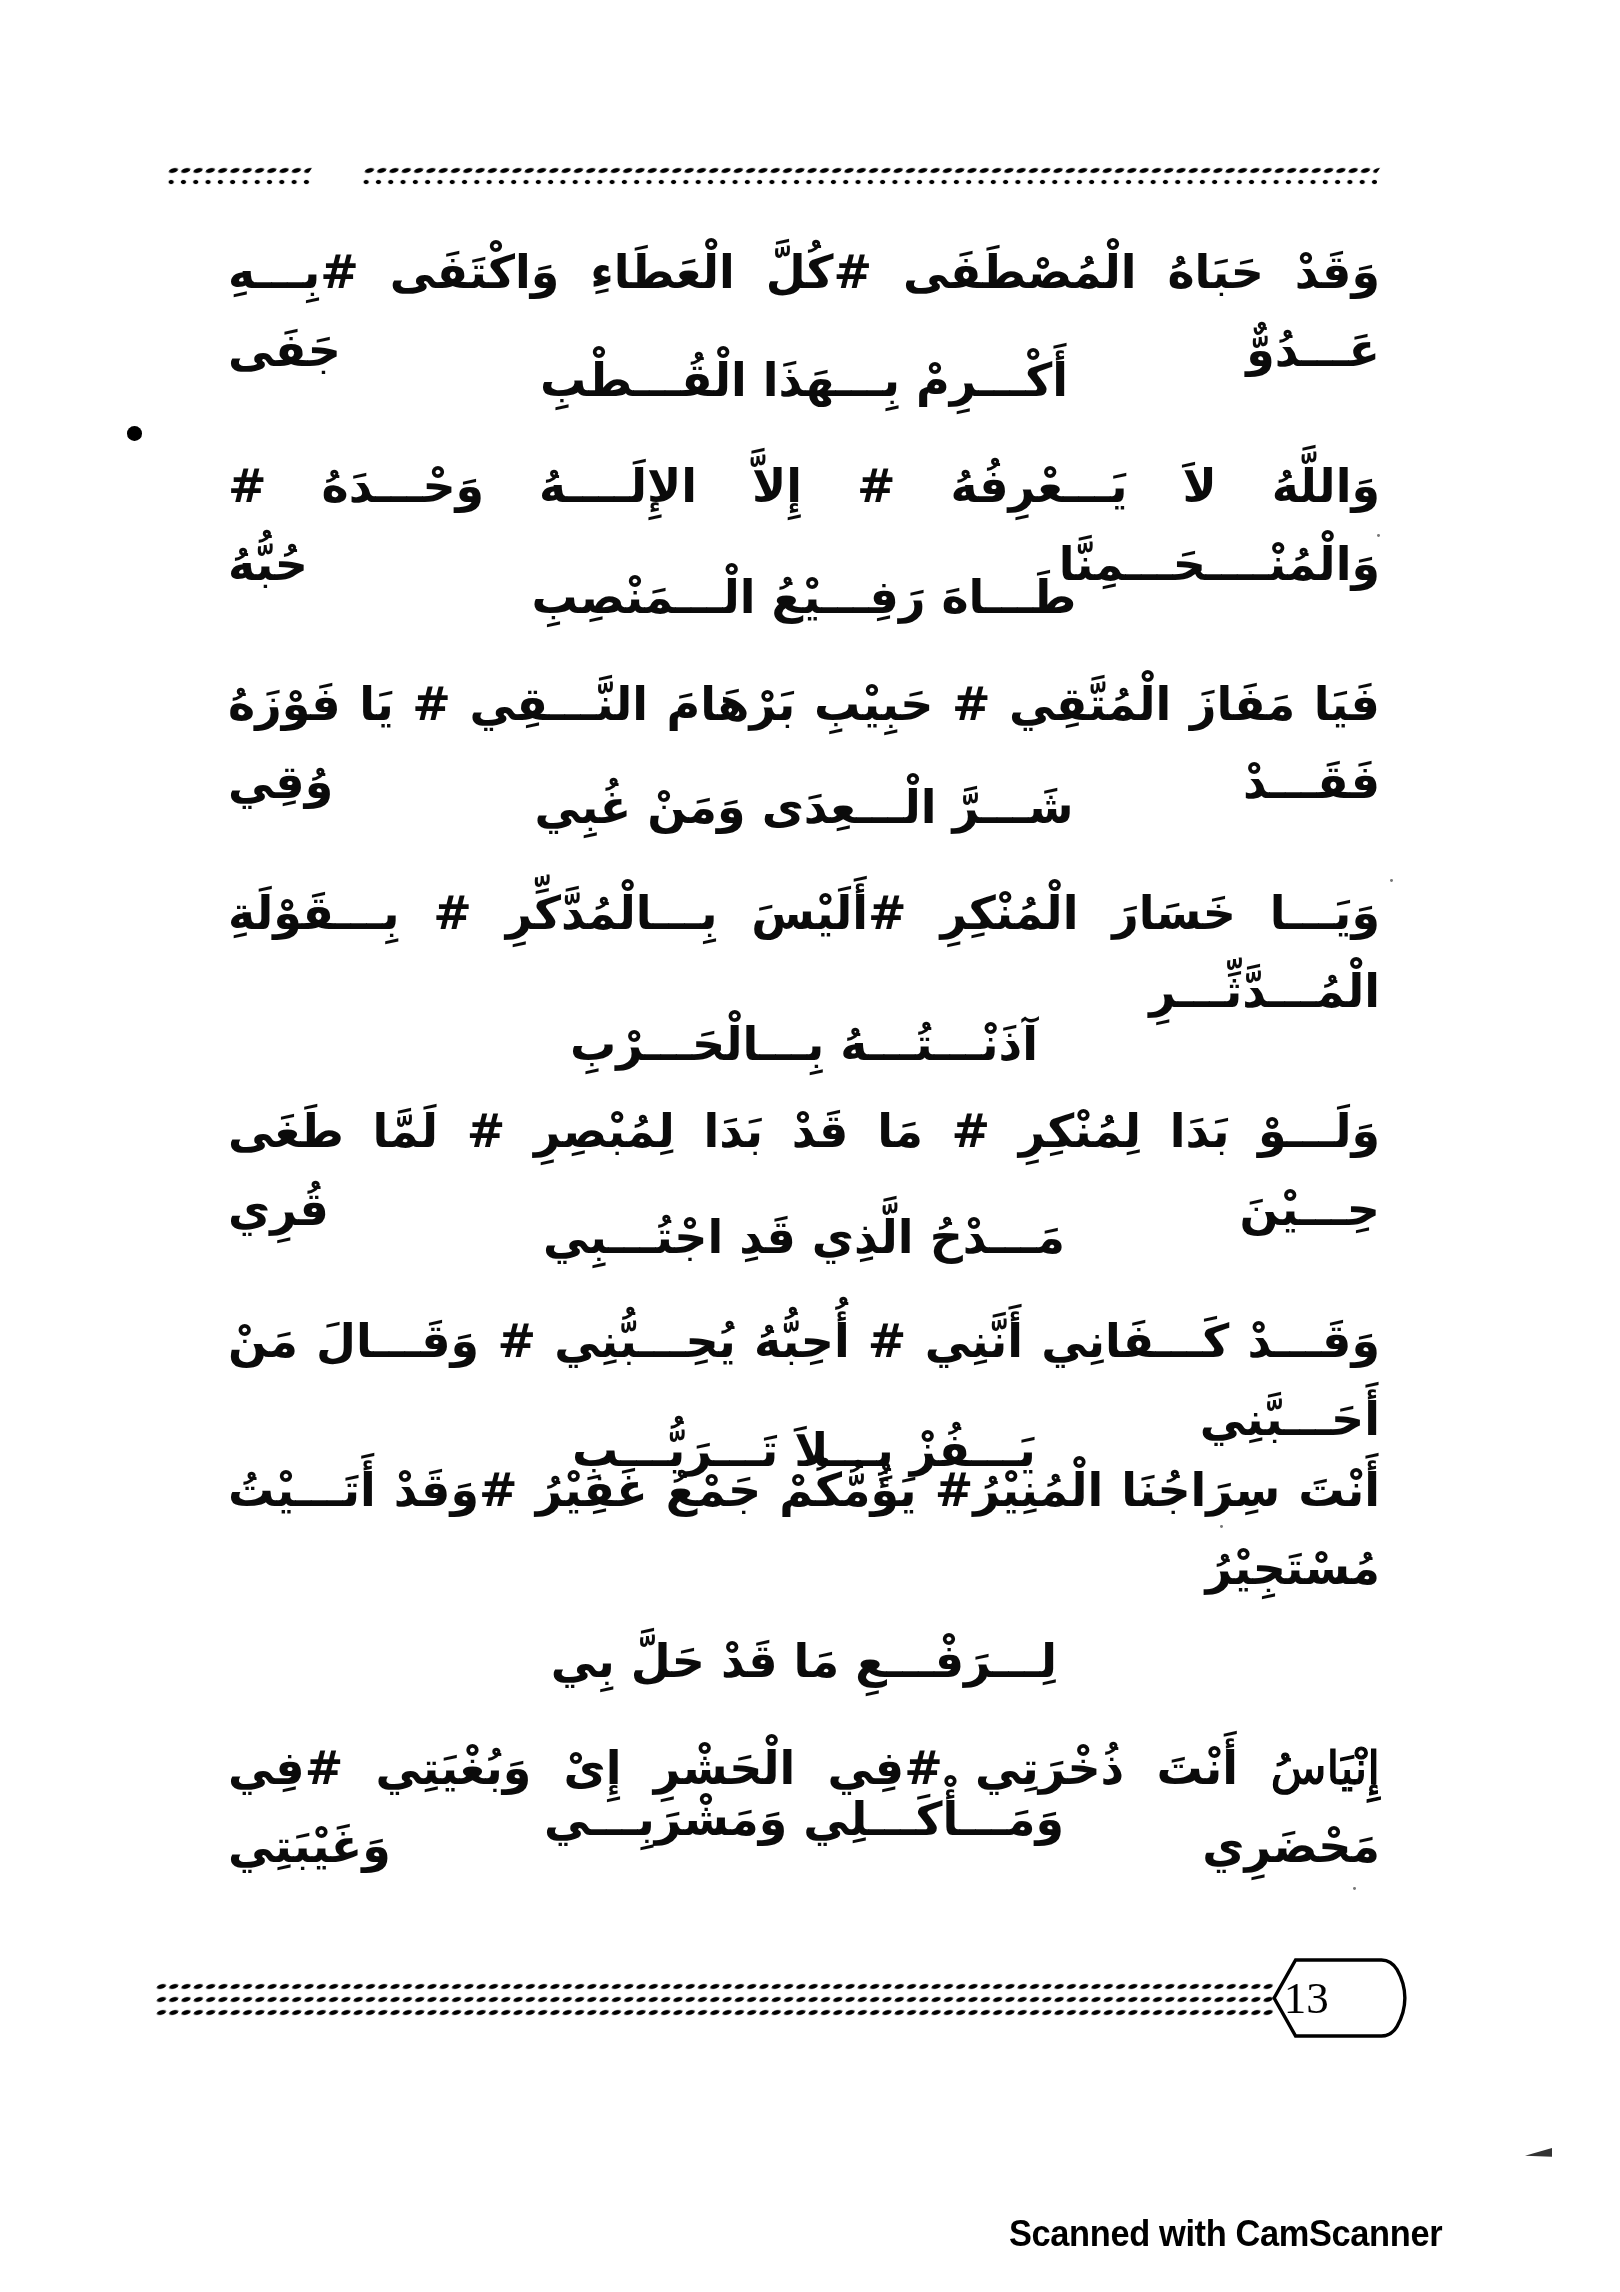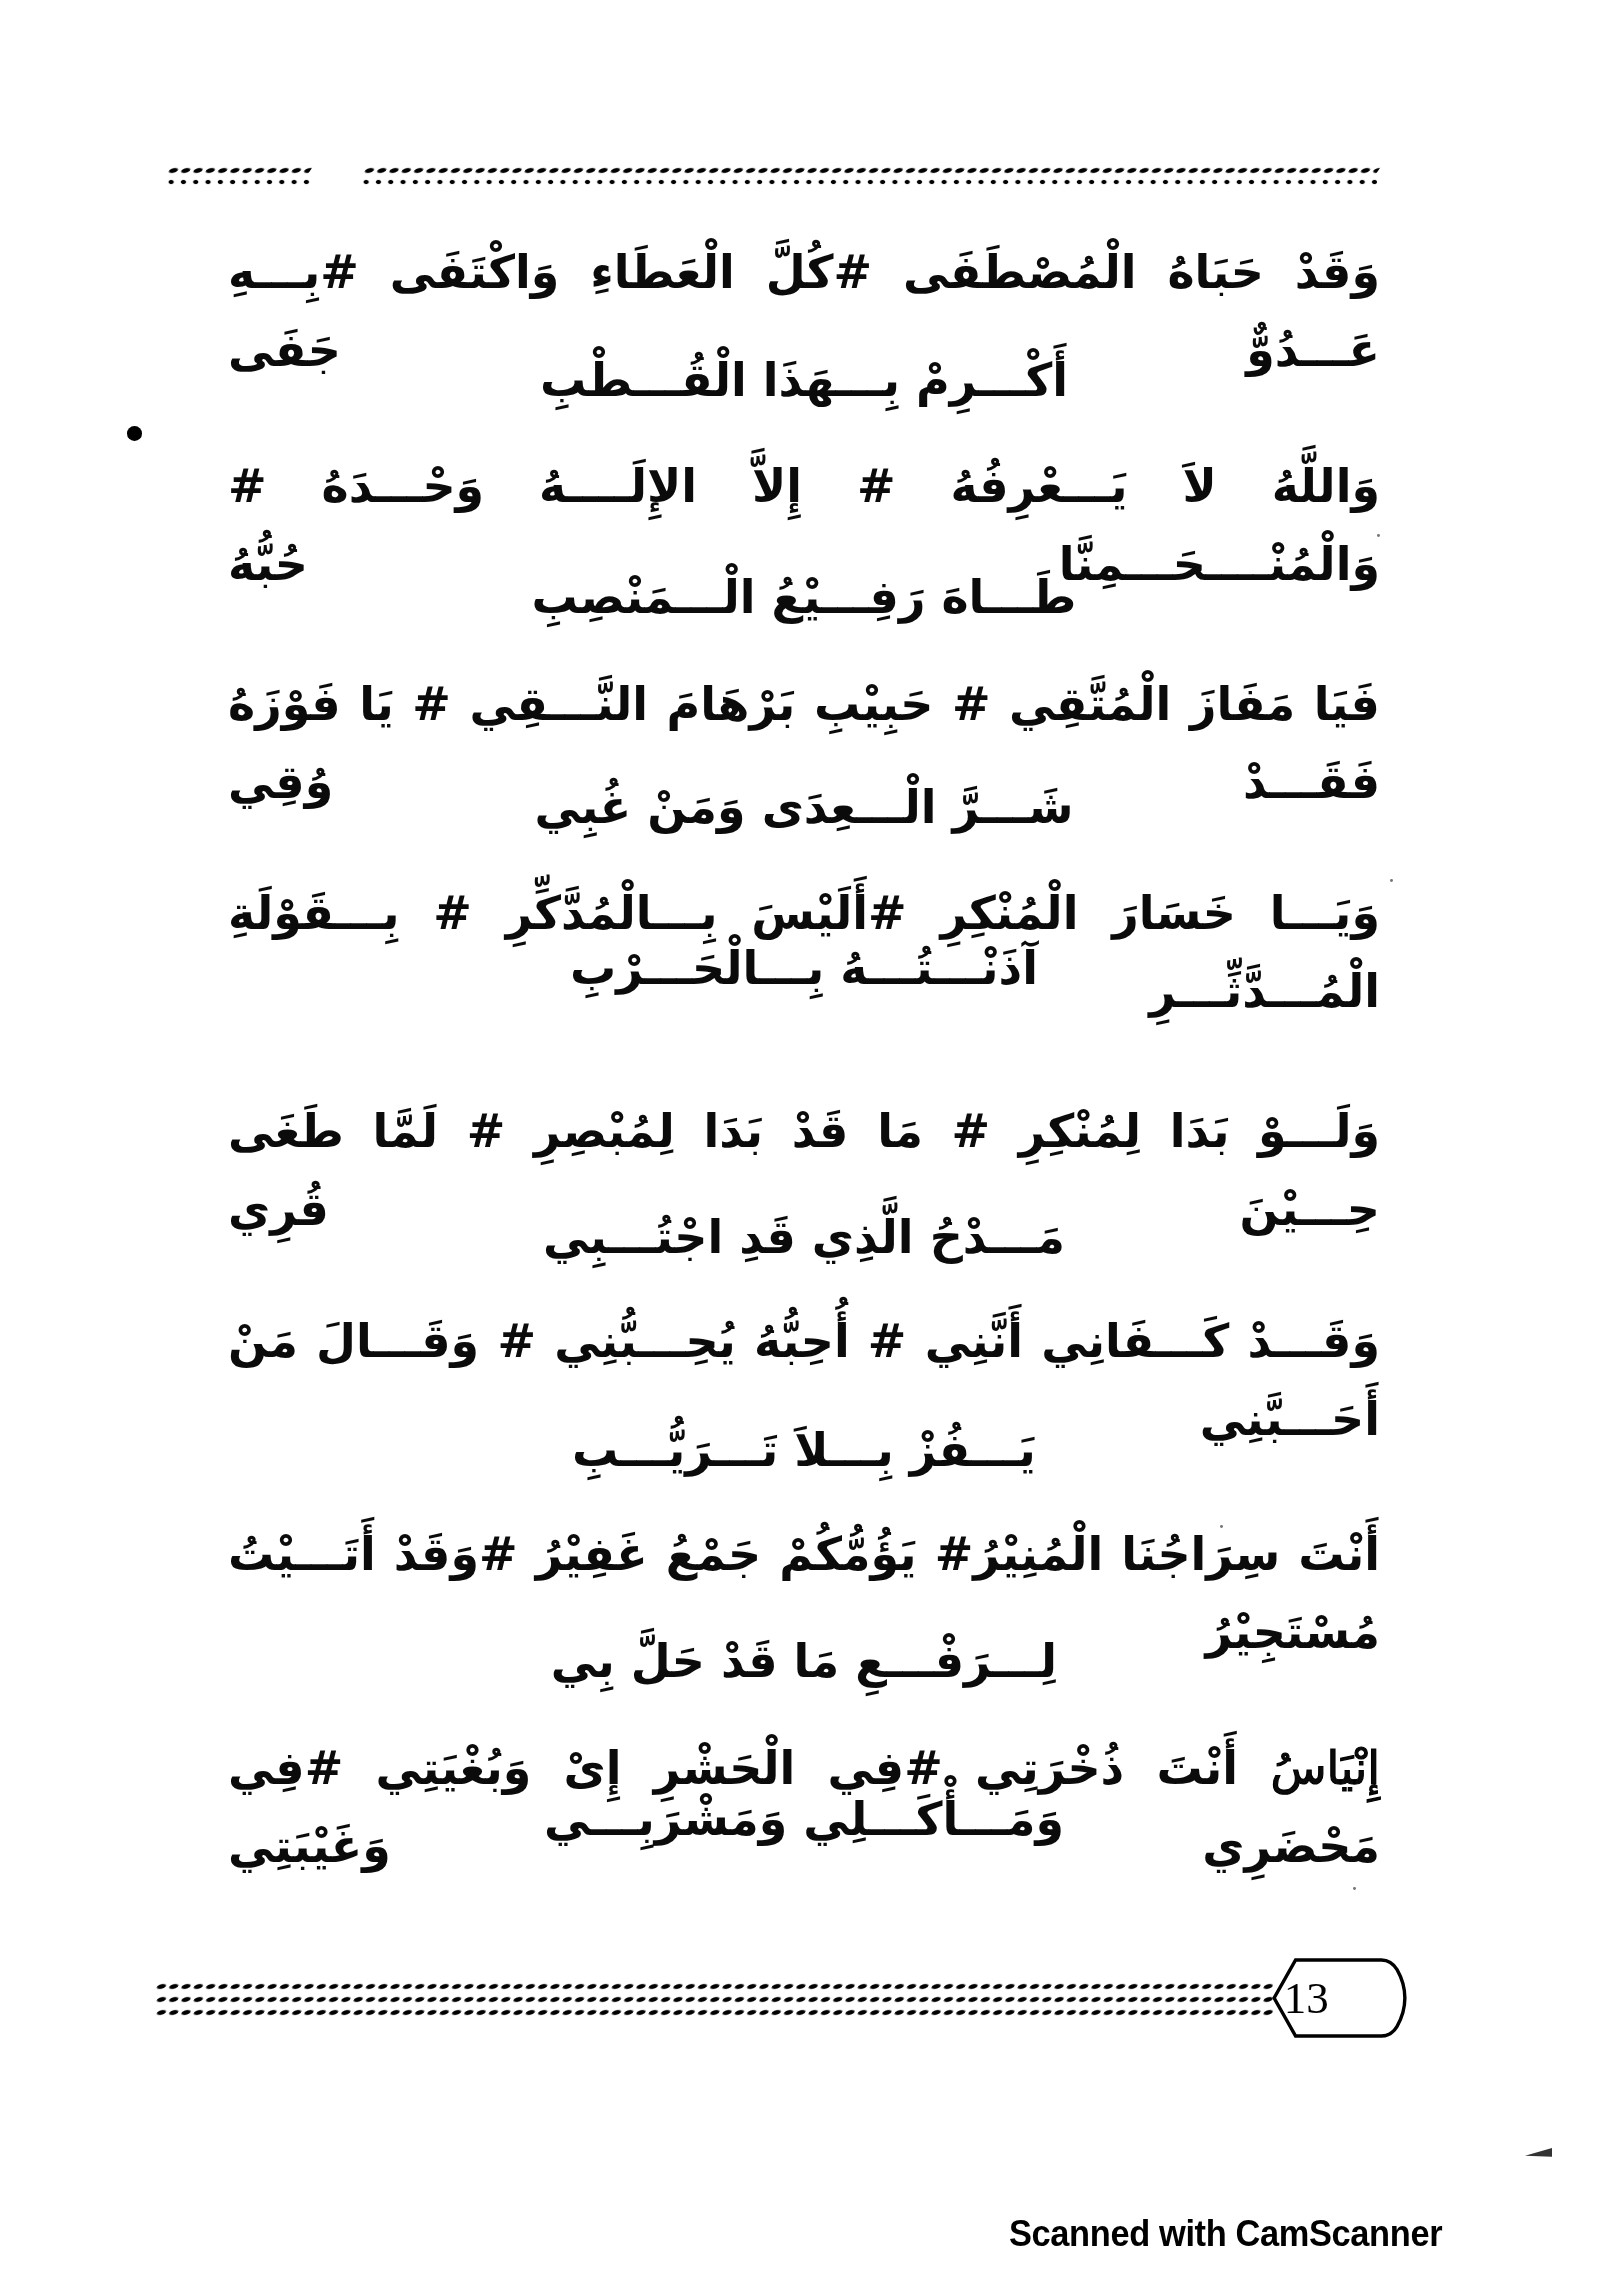--- a/index.html
+++ b/index.html
@@ -52,29 +52,29 @@
     <div class="verse-line full" style="top:233px;"><span>وَقَدْ حَبَاهُ الْمُصْطَفَى #كُلَّ الْعَطَاءِ وَاكْتَفَى #بِـــهِ عَـــدُوٌّ جَفَى</span></div>
     <div class="verse-line cont" style="top:341px;"><span>أَكْـــرِمْ بِـــهَذَا الْقُـــطْبِ</span></div>
 
     <div class="verse-line full" style="top:447px;"><span>وَاللَّهُ لاَ يَـــعْرِفُهُ # إِلاَّ الإِلَــــهُ وَحْـــدَهُ # وَالْمُنْــــحَـــمِنَّا حُبُّهُ</span></div>
     <div class="verse-line cont" style="top:558px;"><span>طَـــاهَ رَفِـــيْعُ الْـــمَنْصِبِ</span></div>
 
     <div class="verse-line full" style="top:665px;"><span>فَيَا مَفَازَ الْمُتَّقِي # حَبِيْبِ بَرْهَامَ النَّـــقِي # يَا فَوْزَهُ فَقَـــدْ وُقِي</span></div>
     <div class="verse-line cont" style="top:768px;"><span>شَـــرَّ الْـــعِدَى وَمَنْ غُبِي</span></div>
 
     <div class="verse-line full" style="top:874px;"><span>وَيَـــا خَسَارَ الْمُنْكِرِ #أَلَيْسَ بِـــالْمُدَّكِّرِ # بِـــقَوْلَةِ الْمُـــدَّثِّـــرِ</span></div>
-    <div class="verse-line cont" style="top:929px;"><span>آذَنْـــتُـــهُ بِـــالْحَـــرْبِ</span></div>
+    <div class="verse-line cont" style="top:1005px;"><span>آذَنْـــتُـــهُ بِـــالْحَـــرْبِ</span></div>
 
     <div class="verse-line full" style="top:1092px;"><span>وَلَـــوْ بَدَا لِمُنْكِرِ # مَا قَدْ بَدَا لِمُبْصِرِ # لَمَّا طَغَى حِـــيْنَ قُرِي</span></div>
     <div class="verse-line cont" style="top:1198px;"><span>مَـــدْحُ الَّذِي قَدِ اجْتُـــبِي</span></div>
 
     <div class="verse-line full" style="top:1302px;"><span>وَقَـــدْ كَـــفَانِي أَنَّنِي # أُحِبُّهُ يُحِـــبُّنِي # وَقَـــالَ مَنْ أَحَـــبَّنِي</span></div>
     <div class="verse-line cont" style="top:1411px;"><span>يَـــفُزْ بِـــلاَ تَـــرَيُّـــبِ</span></div>
 
-    <div class="verse-line full" style="top:1515px;"><span>أَنْتَ سِرَاجُنَا الْمُنِيْرُ# يَؤُمُّكُمْ جَمْعُ غَفِيْرُ #وَقَدْ أَتَـــيْتُ مُسْتَجِيْرُ</span></div>
+    <div class="verse-line full" style="top:1451px;"><span>أَنْتَ سِرَاجُنَا الْمُنِيْرُ# يَؤُمُّكُمْ جَمْعُ غَفِيْرُ #وَقَدْ أَتَـــيْتُ مُسْتَجِيْرُ</span></div>
     <div class="verse-line cont" style="top:1622px;"><span>لِـــرَفْـــعِ مَا قَدْ حَلَّ بِي</span></div>
 
     <div class="verse-line full" style="top:1729px;"><span class="strong">إِنْيَاسُ</span> <span>أَنْتَ ذُخْرَتِي #فِي الْحَشْرِ إِىْ وَبُغْيَتِي #فِي مَحْضَرِي وَغَيْبَتِي</span></div>
     <div class="verse-line cont" style="top:1780px;"><span>وَمَـــأْكَـــلِي وَمَشْرَبِـــي</span></div>
   </div>
 
   <div>
     <div class="dash-row slant" style="left:155px; top:1983px; width:1120px;"></div>
     <div class="dash-row slant" style="left:155px; top:1996px; width:1120px;"></div>
     <div class="dash-row slant" style="left:155px; top:2009px; width:1120px;"></div>

